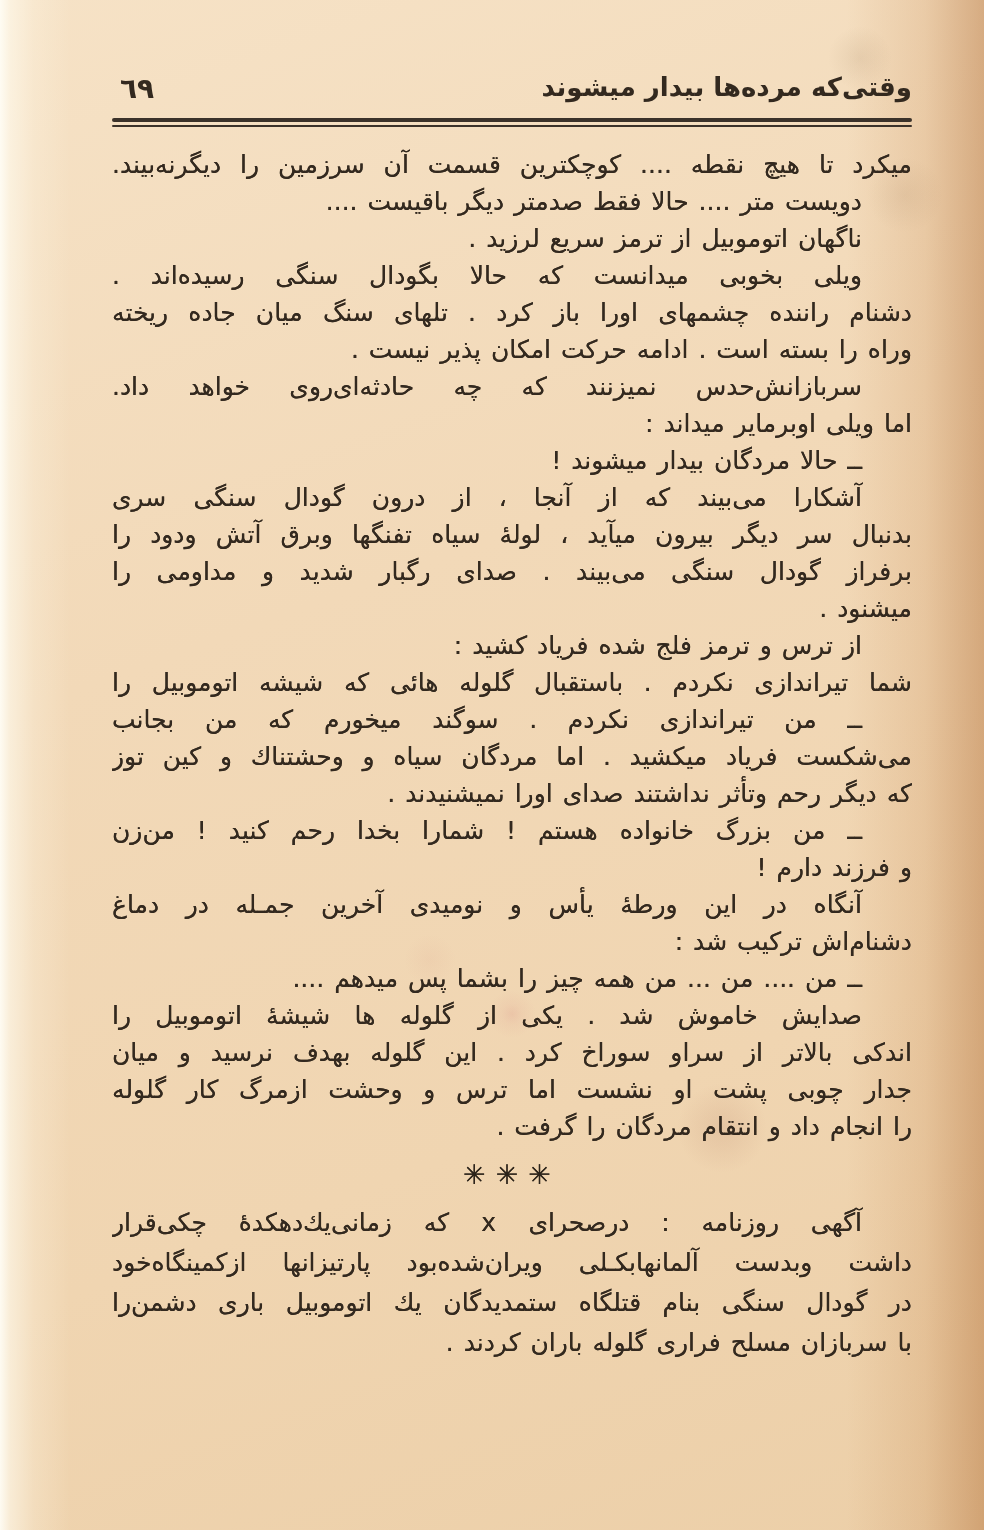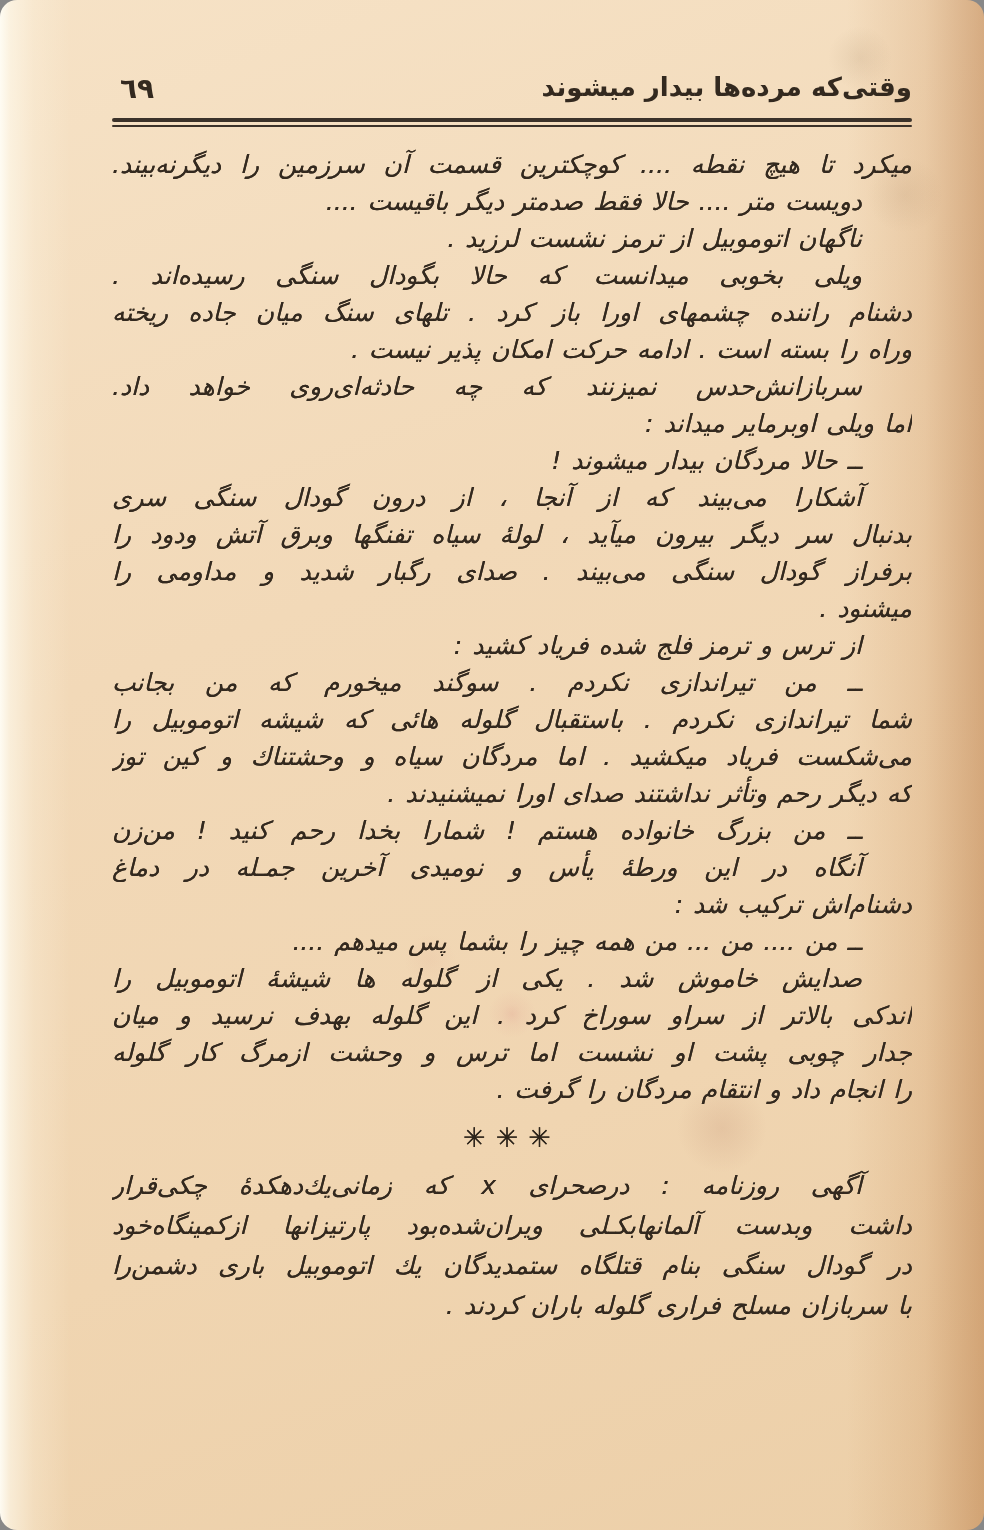--- a/index.html
+++ b/index.html
@@ -22,21 +22,20 @@
       
       radial-gradient(circle at 722px 1128px, rgba(150,80,60,0.12) 0px, rgba(150,80,60,0.07) 20px, rgba(150,80,60,0) 45px),
       radial-gradient(circle at 512px 1014px, rgba(195,75,90,0.12) 0px, rgba(195,75,90,0.05) 10px, rgba(195,75,90,0) 24px),
       radial-gradient(circle at 860px 58px, rgba(120,85,50,0.10) 0px, rgba(120,85,50,0) 32px),
       radial-gradient(circle at 905px 195px, rgba(125,85,50,0.09) 0px, rgba(125,85,50,0) 38px),
       radial-gradient(circle at 430px 960px, rgba(200,120,110,0.07) 0px, rgba(200,120,110,0) 26px),
       
       linear-gradient(to right, rgba(170,95,30,0) 86%, rgba(180,105,40,0.16) 94%, rgba(165,90,30,0.38) 100%),
       
       linear-gradient(160deg, #f6e2c6 0%, #f2d9b8 38%, #f0d5b1 70%, #eccfa8 100%);
-    border-radius: 17px;
   }
 
   .header {
     position: absolute;
     top: 70px;
     left: 112px;
     width: 800px;
     height: 40px;
   }
   .pagenum {
@@ -76,21 +75,20 @@
   .line {
     height: 37px;
     line-height: 37px;
     font-size: 25px;
     text-align: right;
     white-space: nowrap;
     overflow: hidden;
     letter-spacing: 0.5px;
     word-spacing: 2px;
     text-shadow: 0 0 0.5px rgba(40,30,20,0.85);
-    font-style: italic;
   }
   .line.justify {
     white-space: normal;
     text-align: justify;
     text-align-last: justify;
     text-justify: inter-word;
   }
   .line.indent { padding-right: 50px; }
   .line.end {
     height: 40px;
@@ -119,37 +117,38 @@
   </div>
 
   <div class="rule">
     <div class="thick"></div>
     <div class="thin"></div>
   </div>
 
   <div class="content" id="body-text">
       <div class="line justify">میکرد تا هیچ نقطه .... کوچکترین قسمت آن سرزمین را دیگرنه‌بیند.</div>
       <div class="line indent">دویست متر .... حالا فقط صدمتر دیگر باقیست ....</div>
-      <div class="line indent">ناگهان اتوموبیل از ترمز نشست لرزید .</div>
+      <div class="line indent">ناگهان اتوموبیل از ترمز سریع لرزید .</div>
       <div class="line indent justify">ویلی بخوبی میدانست که حالا بگودال سنگی رسیده‌اند .</div>
       <div class="line justify">دشنام راننده چشمهای اورا باز کرد . تلهای سنگ میان جاده ریخته</div>
       <div class="line">وراه را بسته است . ادامه حرکت امکان پذیر نیست .</div>
       <div class="line indent justify">سربازانش‌حدس نمیزنند که چه حادثه‌ای‌روی خواهد داد.</div>
       <div class="line">اما ویلی اوبرمایر میداند :</div>
       <div class="line indent">ــ حالا مردگان بیدار میشوند !</div>
       <div class="line indent justify">آشکارا می‌بیند که از آنجا ، از درون گودال سنگی سری</div>
       <div class="line justify">بدنبال سر دیگر بیرون میآید ، لولهٔ سیاه تفنگها وبرق آتش ودود را</div>
       <div class="line justify">برفراز گودال سنگی می‌بیند . صدای رگبار شدید و مداومی را</div>
       <div class="line">میشنود .</div>
       <div class="line indent">از ترس و ترمز فلج شده فریاد کشید :</div>
+      <div class="line justify">شما تیراندازی نکردم . باستقبال گلوله هائی که شیشه اتوموبیل را</div>
       <div class="line indent justify">ــ  من تیراندازی نکردم . سوگند میخورم که من بجانب</div>
-      <div class="line justify">شما تیراندازی نکردم . باستقبال گلوله هائی که شیشه اتوموبیل را</div>
       <div class="line justify">می‌شکست فریاد میکشید . اما مردگان سیاه و وحشتناك و کین توز</div>
       <div class="line">که دیگر رحم وتأثر نداشتند صدای اورا نمیشنیدند .</div>
       <div class="line indent justify">ــ من بزرگ خانواده هستم ! شمارا بخدا رحم کنید ! من‌زن</div>
+      <div class="line">و فرزند دارم !</div>
       <div class="line indent justify">آنگاه در این ورطهٔ یأس و نومیدی آخرین جمـله در دماغ</div>
       <div class="line">دشنام‌اش ترکیب شد :</div>
       <div class="line indent">ــ من .... من ... من همه چیز را بشما پس میدهم ....</div>
       <div class="line indent justify">صدایش خاموش شد . یکی از گلوله ها شیشهٔ اتوموبیل را</div>
       <div class="line justify">اندکی بالاتر از سراو سوراخ کرد . این گلوله بهدف نرسید و میان</div>
       <div class="line justify">جدار چوبی پشت او نشست اما ترس و وحشت ازمرگ کار گلوله</div>
       <div class="line">را انجام داد و انتقام مردگان را گرفت .</div>
       <div class="separator">✳✳✳</div>
       <div class="line indent justify end">آگهی روزنامه : درصحرای x که زمانی‌یك‌دهکدهٔ چکی‌قرار</div>
       <div class="line justify end">داشت وبدست آلمانهابکـلی ویران‌شده‌بود پارتیزانها ازکمینگاه‌خود</div>

